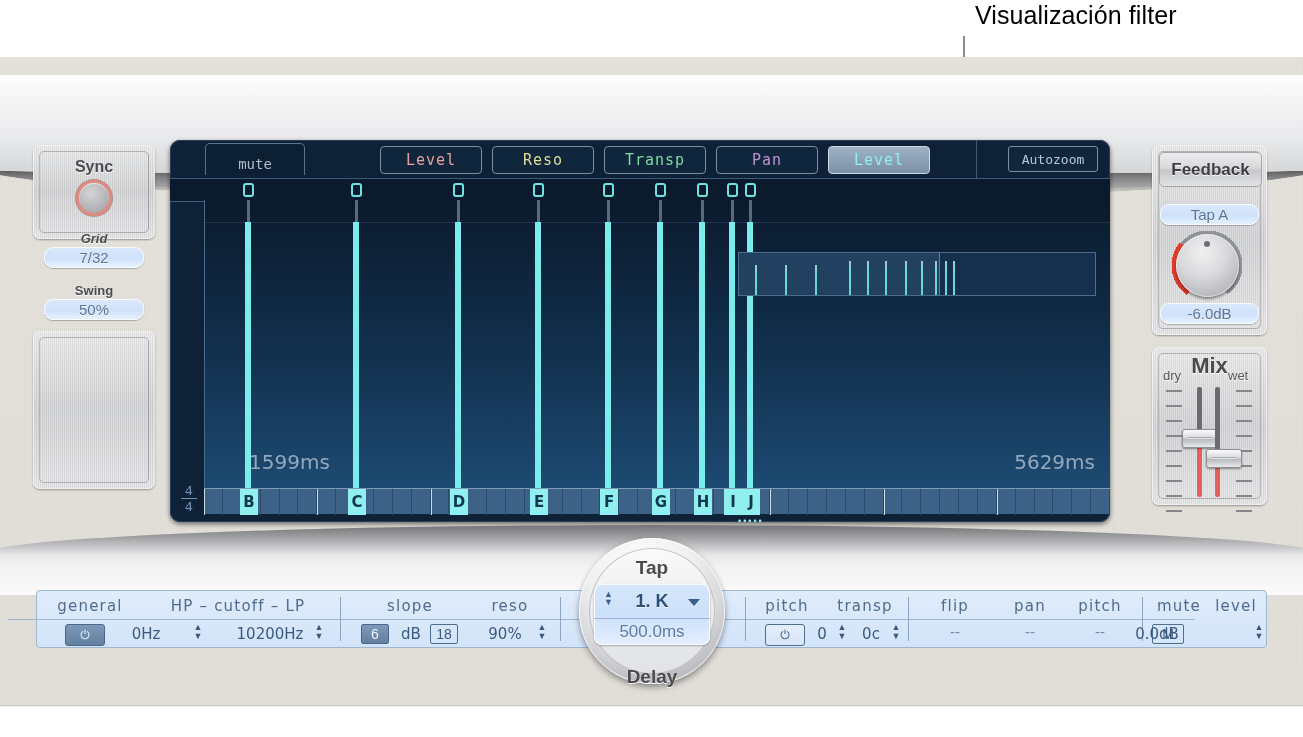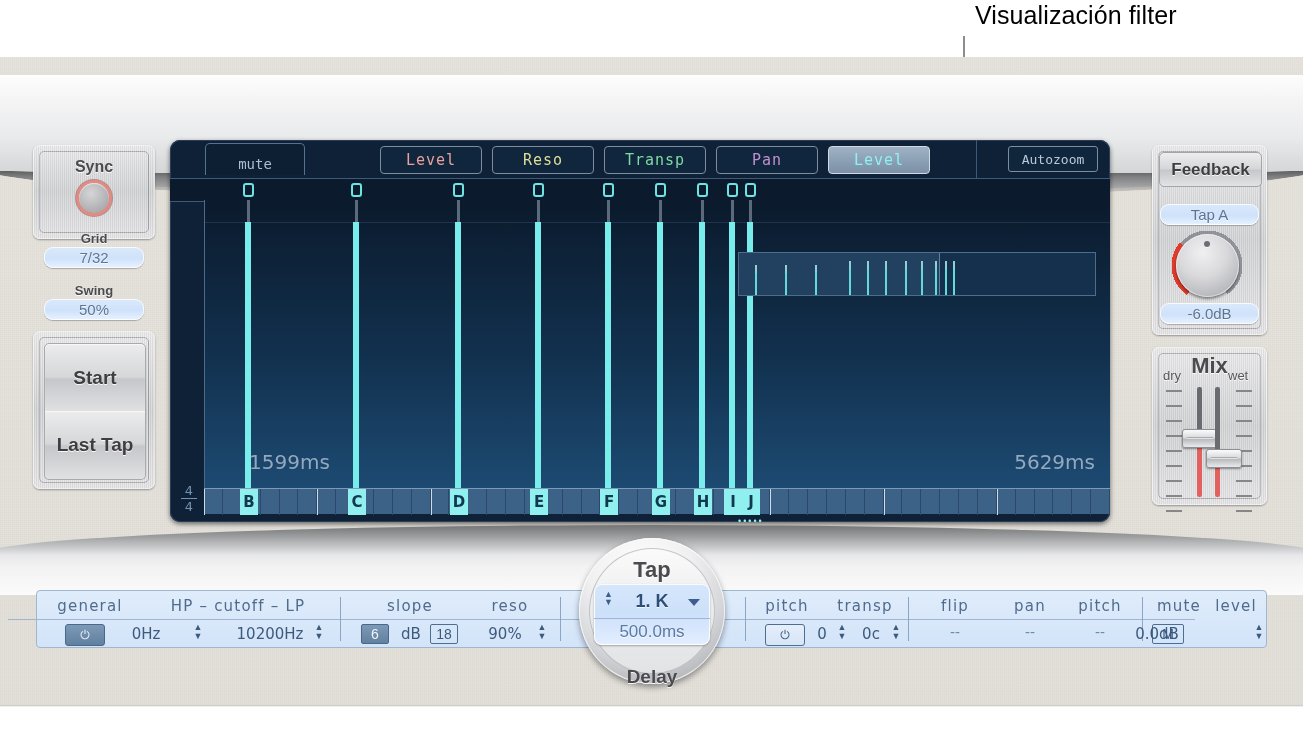--- a/index.html
+++ b/index.html
@@ -83,21 +83,21 @@
   .panel-inner-border{
     position:absolute; inset:6px; border:1px solid rgba(120,120,125,.55);
     border-radius:5px; pointer-events:none;
   }
 
   .lbl{
     position:absolute; color:#4b4b4f; font-weight:bold; text-align:center;
     text-shadow:0 1px 0 rgba(255,255,255,.85);
   }
   #sync-label{ left:33px; top:101px; width:122px; font-size:16px; }
-  #grid-label{ left:33px; top:174px; width:122px; font-size:13px;}
+  #grid-label{ left:33px; top:174px; width:122px; font-size:13px;font-style:italic;}
   #swing-label{ left:33px; top:226px; width:122px; font-size:13px;}
 
   .lcd{
     position:absolute; border-radius:9px;
     background:linear-gradient(180deg,#dbe9fb,#cfe2fa 55%,#e7f2ff);
     box-shadow:0 0 0 1px rgba(255,255,255,.8) inset, 0 1px 1px rgba(0,0,0,.25);
     color:#5b7596; font-size:15px; text-align:center;
     display:flex;align-items:center;justify-content:center;
     text-shadow:0 1px 0 rgba(255,255,255,.75);
   }
@@ -299,21 +299,21 @@
     position:absolute;left:579px;top:481px;width:146px;height:146px;border-radius:50%;
     background:radial-gradient(circle at 42% 22%, #ffffff 0%, #f0f0f1 36%, #d5d6d9 62%, #aeafb4 88%, #96979c 100%);
     box-shadow:0 3px 6px rgba(0,0,0,.4), 0 0 0 1px rgba(255,255,255,.7) inset;
   }
   #tap-bezel-inner{
     position:absolute;left:589px;top:491px;width:126px;height:126px;border-radius:50%;
     background:linear-gradient(180deg,#fbfbfc,#eceded 45%,#e2e3e5);
     box-shadow:0 0 0 1px rgba(150,150,155,.5) inset;
   }
   #tap-title{position:absolute;left:579px;top:500px;width:146px;text-align:center;
-    font-size:22px;font-weight:bold;color:#4b4b4f;text-shadow:0 1px 0 rgba(255,255,255,.85);}
+    font-size:19px;font-weight:bold;color:#4b4b4f;text-shadow:0 1px 0 rgba(255,255,255,.85);}
   #delay-title{position:absolute;left:579px;top:609px;width:146px;text-align:center;
     font-size:19px;font-weight:bold;color:#4b4b4f;text-shadow:0 1px 0 rgba(255,255,255,.85);}
   #tap-lcd{
     position:absolute;left:594px;top:527px;width:116px;height:61px;border-radius:8px;
     background:linear-gradient(180deg,#d6e7fb,#cde0fa 48%,#e3eeff);
     box-shadow:0 0 0 1px rgba(255,255,255,.85) inset,0 1px 2px rgba(0,0,0,.3);
     overflow:hidden;
   }
   #tap-lcd-top{
     position:absolute;left:0;top:0;width:116px;height:34px;
@@ -392,22 +392,20 @@
   <div class="lbl" id="sync-label">Sync</div>
   <div id="sync-led"></div>
   <div class="lbl" id="grid-label">Grid</div>
   <div class="lcd" id="grid-value">7/32</div>
   <div class="lbl" id="swing-label">Swing</div>
   <div class="lcd" id="swing-value">50%</div>
 
   <div class="side-panel" id="start-panel">
     <div class="panel-inner-border"></div>
   </div>
-  <div class="big-btn" id="start-btn">Start</div>
-  <div class="big-btn" id="lasttap-btn">Last Tap</div>
 
   <div id="display">
 
     <div id="tabbar">
       <div class="tabbar-sep" style="left:806px"></div>
       <div id="mute-tab">mute</div>
       <div class="tabbtn" id="tab-cutoff" style="color: rgb(233, 160, 158);">Level</div>
       <div class="tabbtn" id="tab-reso" style="color: rgb(222, 222, 150);">Reso</div>
       <div class="tabbtn" id="tab-transp" style="color: rgb(127, 217, 164);">Transp</div>
       <div class="tabbtn" id="tab-pan" style="color: rgb(194, 143, 209);">Pan</div>

